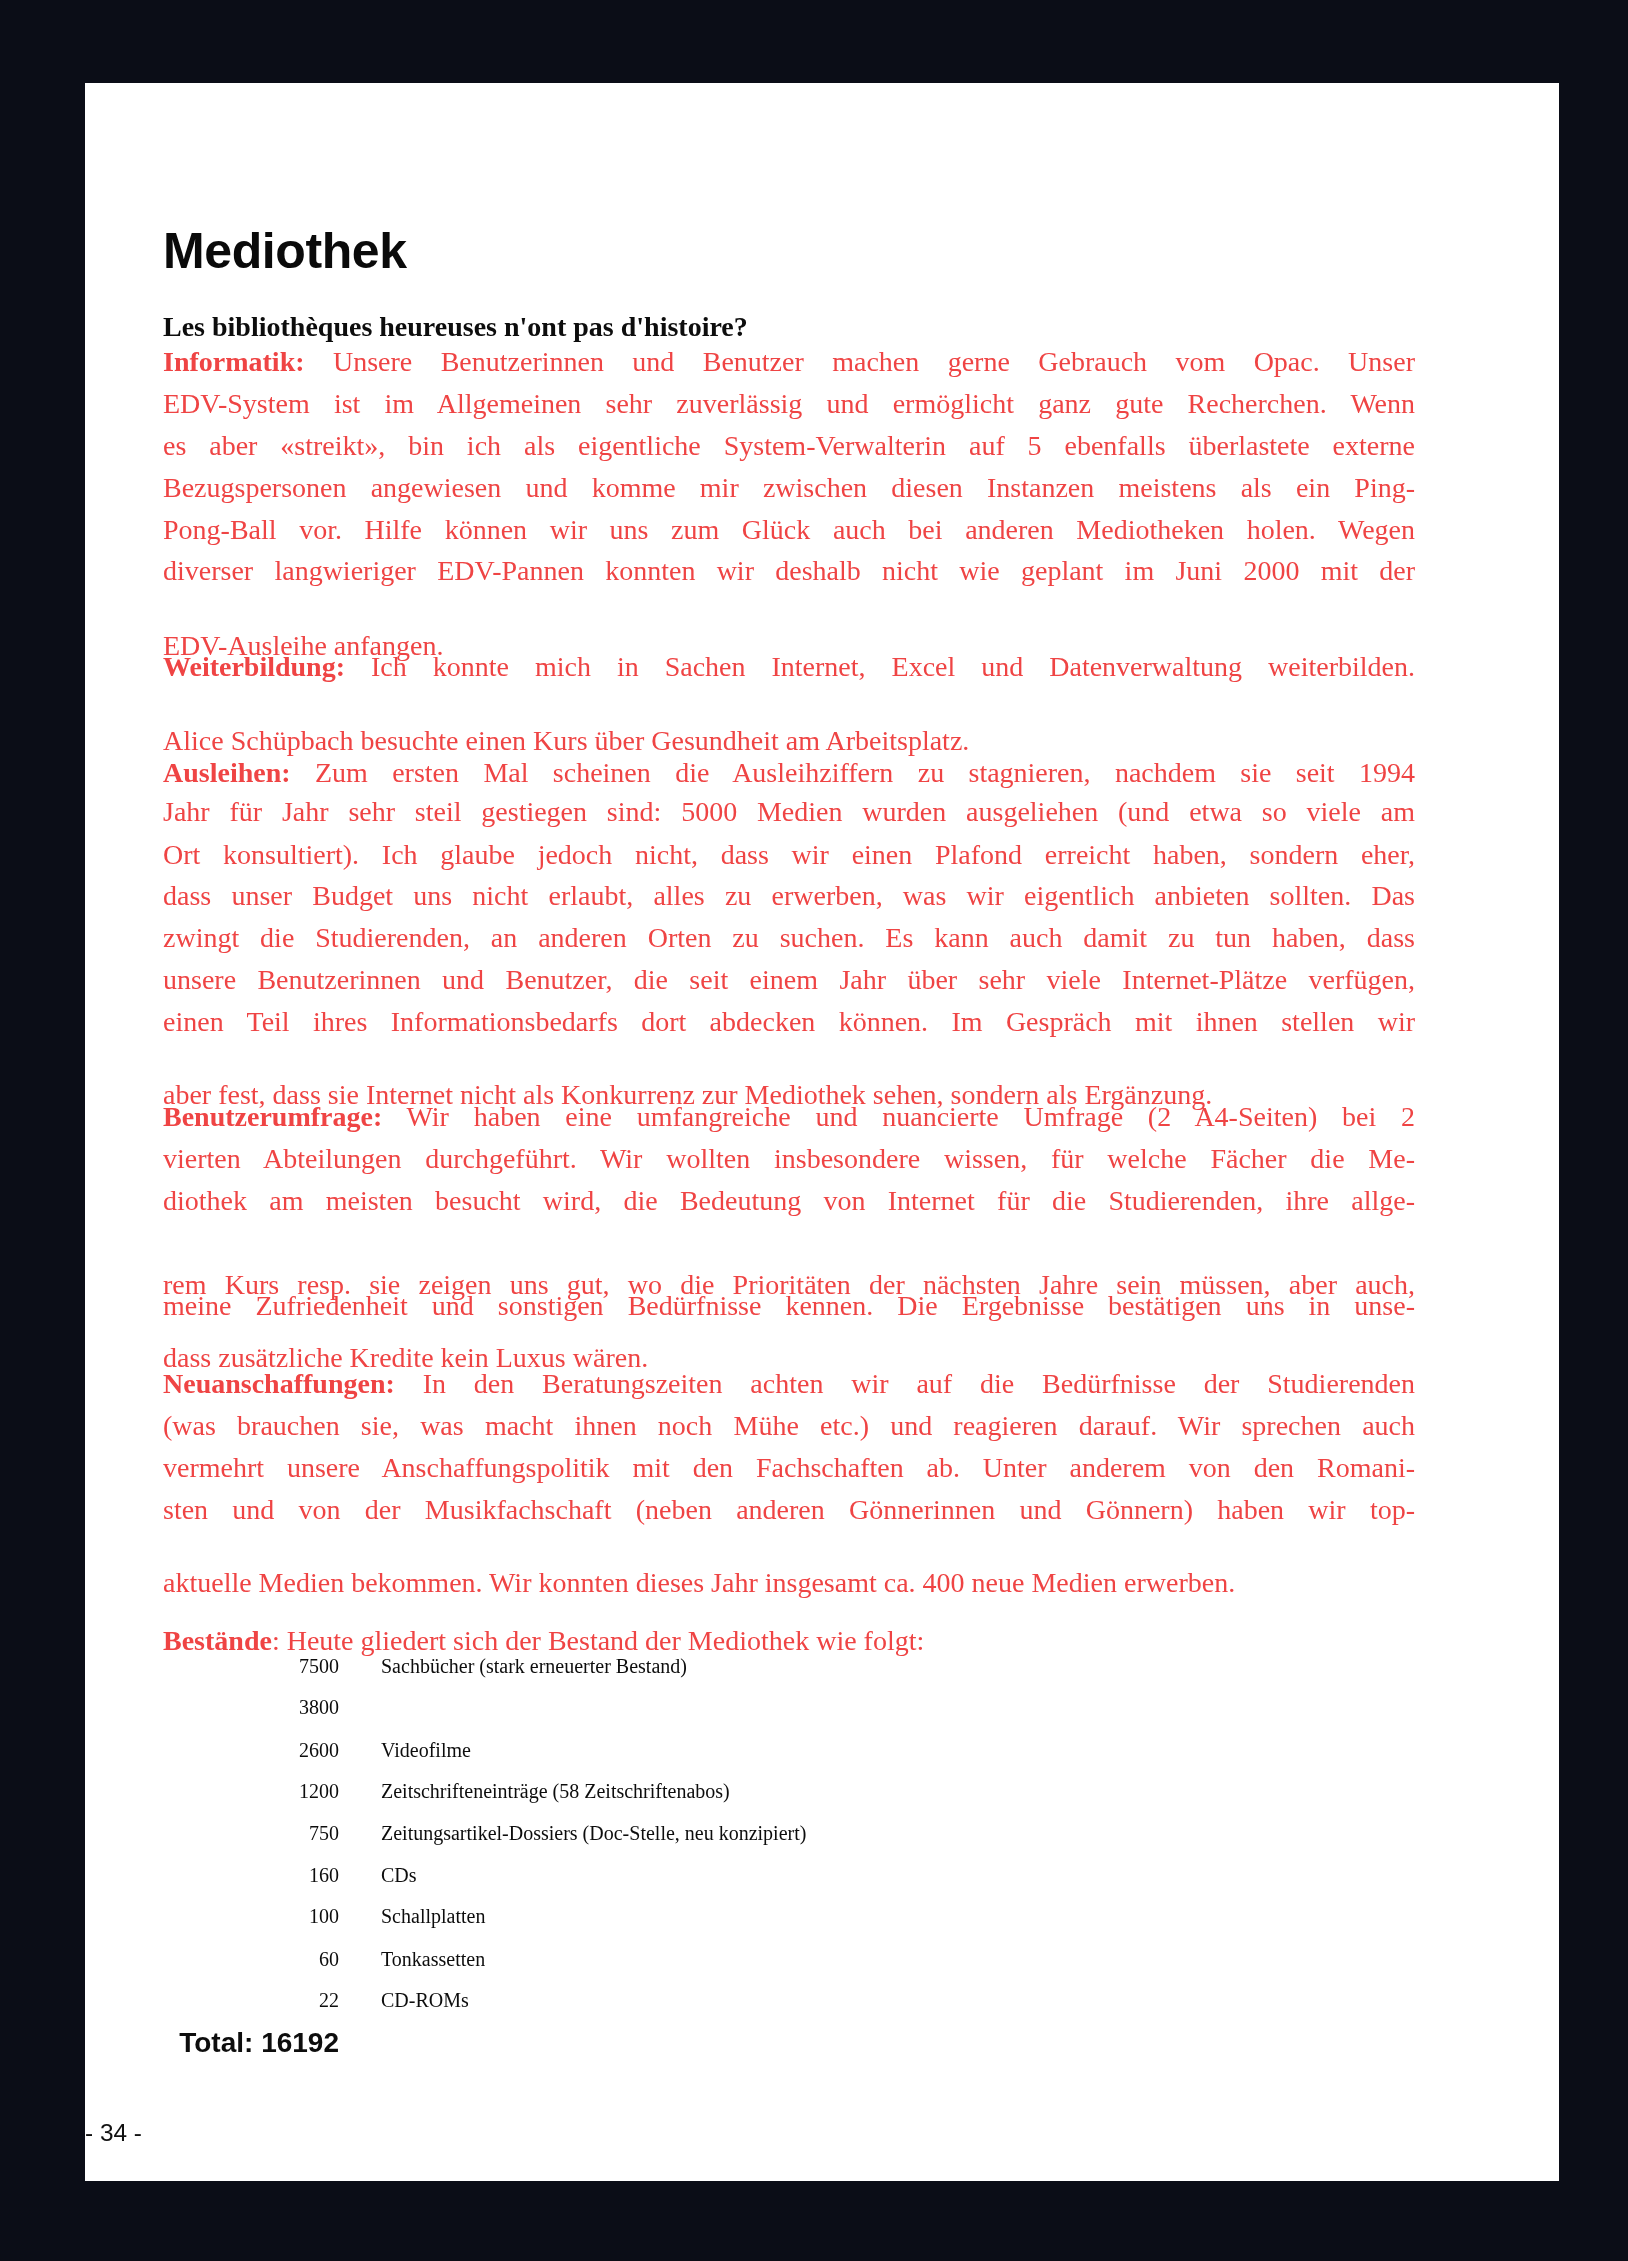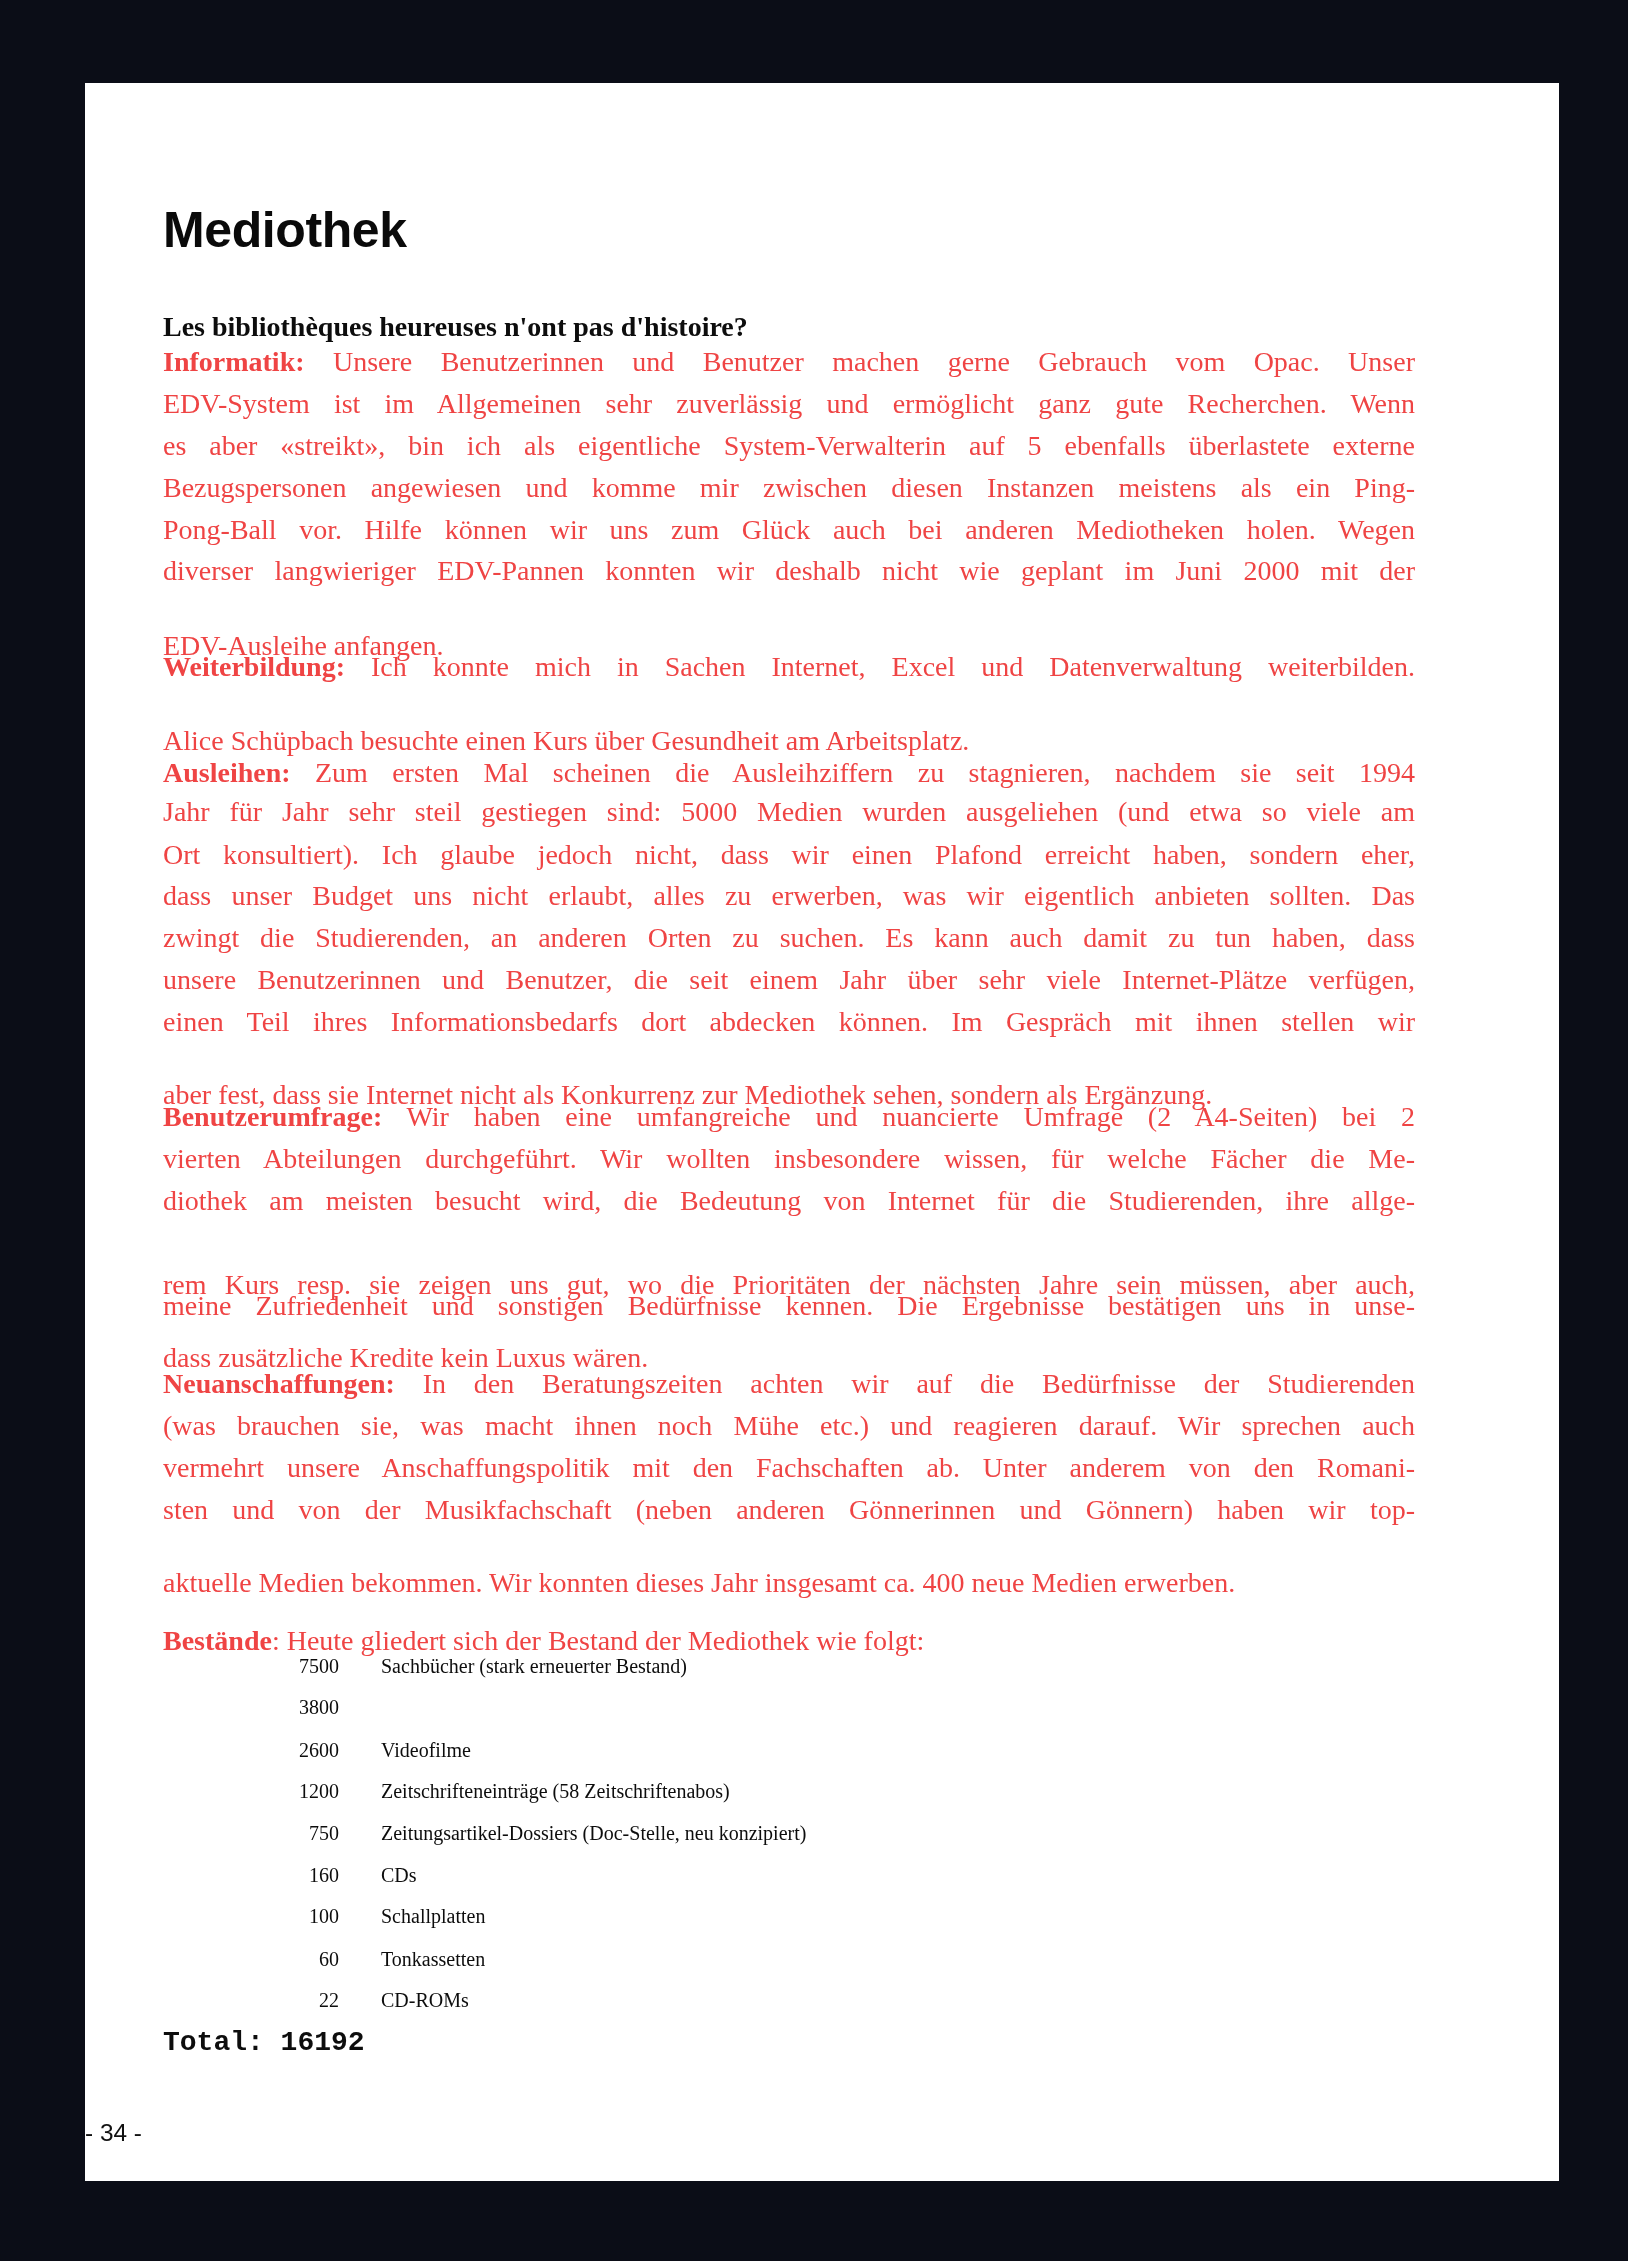--- a/index.html
+++ b/index.html
@@ -10,21 +10,21 @@
     overflow: hidden;
   }
   .page {
     position: absolute;
     left: 85px; top: 83px;
     width: 1474px; height: 2098px;
     background: #ffffff;
   }
   .title {
     position: absolute;
-    left: 78px; top: 119px;
+    left: 78px; top: 140px;
     font-family: "Liberation Sans", sans-serif;
     font-weight: bold;
     font-size: 50px;
     line-height: 57px;
     color: #0a0a0a;
     letter-spacing: -0.4px;
     margin: 0;
   }
   .line {
     position: absolute;
@@ -67,21 +67,21 @@
     display: inline-block;
   }
   .inv-label {
     margin-left: 42px;
     display: inline-block;
   }
   .total-row {
     position: absolute;
     left: 78px;
     width: 176px;
-    font-family: Liberation Mono, monospace;
+    font-family: Liberation Sans, sans-serif;
     font-weight: bold;
     font-size: 28px;
     line-height: 33px;
     color: #0d0d0d;
     white-space: nowrap;
     text-align: right;
   }
   .page-number {
     position: absolute;
     left: 0; width: 1278px;

